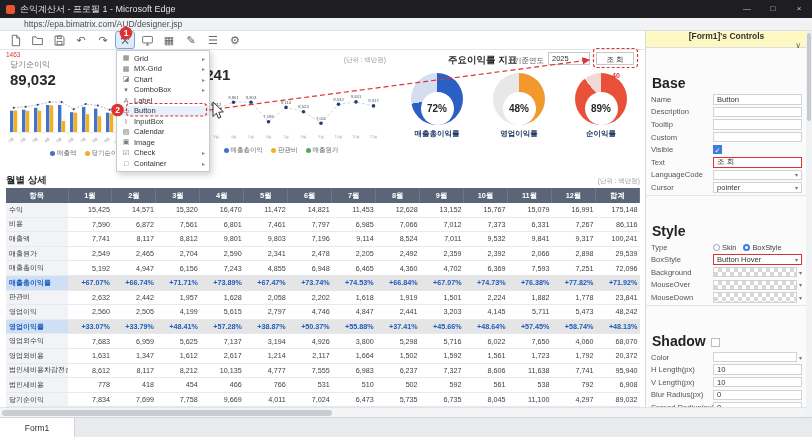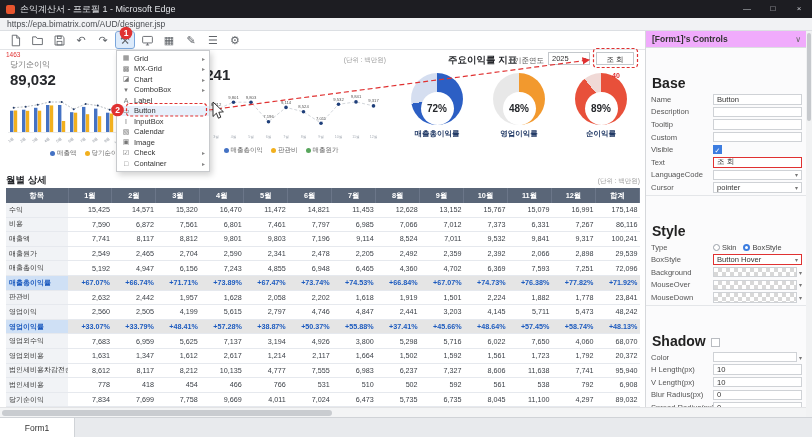--- a/index.html
+++ b/index.html
@@ -5,21 +5,21 @@
   html,body{margin:0;padding:0;}
   body{font-family:"Liberation Sans",sans-serif;background:#fff;}
   .screen{position:relative;width:812px;height:437px;overflow:hidden;background:#fff;}
 
   
   .titlebar{position:absolute;left:0;top:0;width:812px;height:18px;background:#1d1d22;display:flex;align-items:center;color:#dfe1e5;font-size:9px;}
   .favicon{width:9px;height:9px;background:#e8552e;border-radius:2px;margin:0 5px 0 6px;}
   .winbtns{margin-left:auto;display:flex;}
   .winbtn{width:26px;text-align:center;font-size:8px;color:#c9cbd0;line-height:18px;}
 
-  .urlbar{position:absolute;left:0;top:18px;width:812px;height:13px;background:#f1f2f4;border-bottom:1px solid #dcdfe3;font-size:8.5px;color:#4a4d52;line-height:13px;padding-left:7px;box-sizing:border-box;}
+  .urlbar{position:absolute;left:0;top:18px;width:812px;height:13px;background:#f1f2f4;border-bottom:1px solid #dcdfe3;font-size:8.5px;color:#4a4d52;line-height:13px;padding-left:24px;box-sizing:border-box;}
 
   
   .toolbar{position:absolute;left:0;top:31px;width:645px;height:19px;background:#fff;border-bottom:1px solid #e3e5e8;display:flex;align-items:center;padding-left:6px;box-sizing:border-box;}
   .tbtn{width:18px;height:16px;margin-right:4px;display:flex;align-items:center;justify-content:center;border-radius:2px;}
   .tbtn svg{width:13px;height:13px;}
   .tg{font-size:11px;color:#5f6368;line-height:1;}
   .tbtn.active{background:#ddebfb;outline:1px solid #7aa6dc;}
 
   .canvas{position:absolute;left:0;top:50px;width:645px;height:357px;background:#fff;}
 
@@ -63,21 +63,21 @@
   
   .menu{position:absolute;left:116px;top:50px;width:92px;background:#fff;border:1px solid #c8cacd;box-shadow:2px 3px 6px rgba(0,0,0,.18);z-index:40;padding:2px 0;}
   .mitem{height:10.5px;display:flex;align-items:center;font-size:7.5px;color:#333;padding:0 4px;}
   .mitem.hl{background:#e7f0fb;}
   .micon{width:10px;font-size:7px;color:#777;text-align:center;}
   .mlabel{margin-left:3px;}
   .marrow{margin-left:auto;font-size:6px;color:#888;}
 
   
   .panel{position:absolute;left:645px;top:31px;width:162px;height:386px;background:#fbfbfc;border-left:1px solid #d6d8db;box-sizing:border-box;overflow:hidden;}
-  .panel-head{height:16px;background:#f0abfc;border-bottom:1px solid #dcdee1;display:flex;align-items:center;font-size:8.5px;font-weight:bold;color:#333;padding:0 6px;}
+  .panel-head{height:16px;background:#fef9c3;border-bottom:1px solid #dcdee1;display:flex;align-items:center;font-size:8.5px;font-weight:bold;color:#333;padding:0 6px;flex-direction:column;}
   .phc{margin-left:auto;font-size:8px;color:#666;font-weight:normal;}
   .psec{border-bottom:1px solid #e4e6e9;padding-bottom:1px;}
   .psec-title{font-size:14px;font-weight:bold;color:#222;padding:3px 6px 2px;margin-top:24px;}
   .prow{display:flex;align-items:center;height:12.6px;padding:0 5px;}
   .plabel{width:62px;font-size:7.6px;color:#555;white-space:nowrap;overflow:hidden;flex-shrink:0;}
   .pctrl{flex:1;display:flex;align-items:center;min-width:0;}
   .pinput{flex:1;height:10.5px;border:1px solid #cfd2d6;background:#fff;font-size:7.6px;color:#333;display:flex;align-items:center;padding:0 3px;box-sizing:border-box;white-space:nowrap;overflow:hidden;}
   .pinput.hl,.pswatch.hl{border:1.4px solid #e03131;}
   .sarr{margin-left:auto;font-size:6px;color:#777;font-style:normal;padding-left:2px;}
   .pswatch{flex:1;height:10.5px;border:1px solid #cfd2d6;background:#fff;box-sizing:border-box;}

